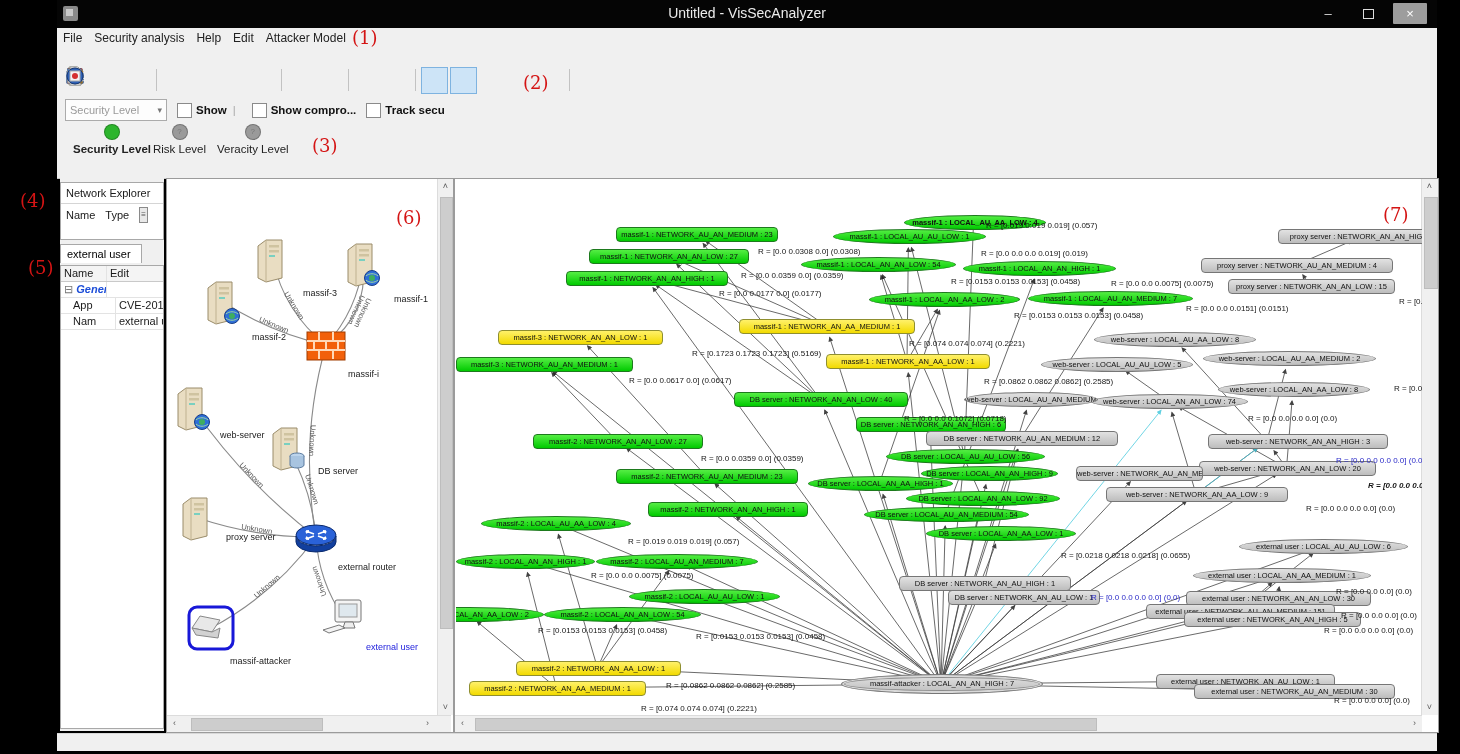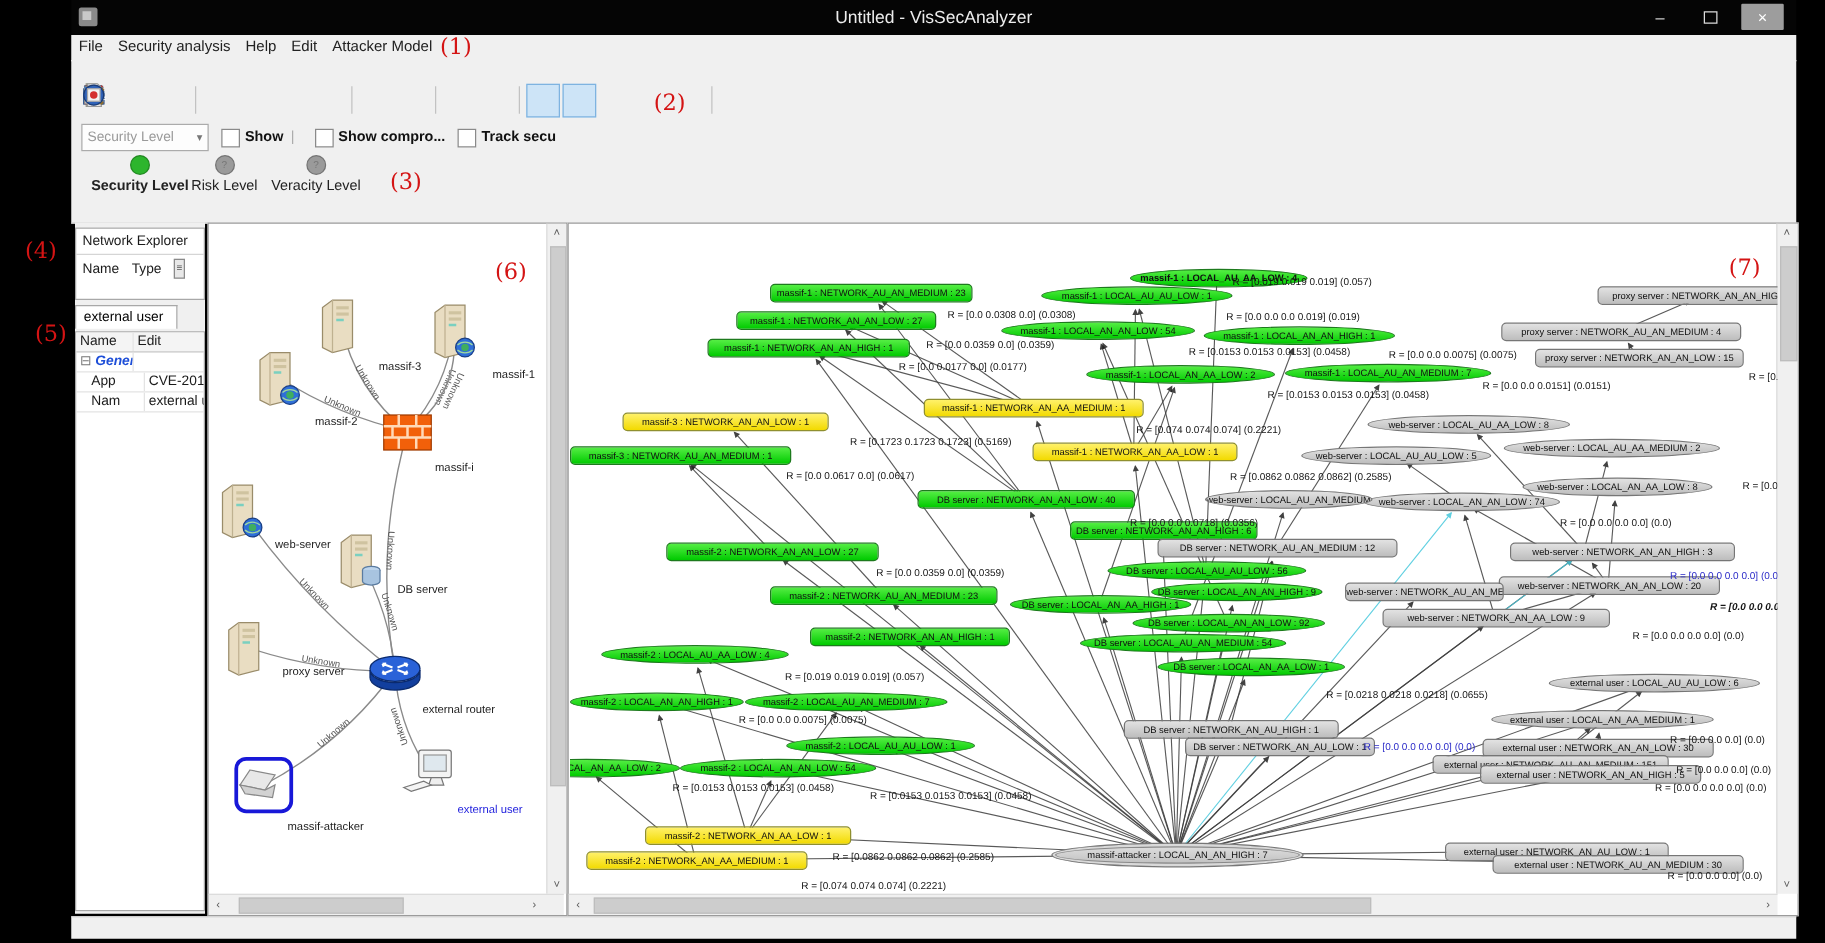--- a/index.html
+++ b/index.html
@@ -541,26 +541,26 @@
       <div class="gnode rect gray" title="external user : NETWORK_AN_AU_LOW : 1" style="left: 700px; top: 494px; width: 177px;">external user : NETWORK_AN_AU_LOW : 1</div>
       <div class="gnode rect gray" title="external user : NETWORK_AU_AN_MEDIUM : 30" style="left: 738px; top: 504px; width: 199px;">external user : NETWORK_AU_AN_MEDIUM : 30</div>
       <div class="elabel" style="left: 530px; top: 41px;">R = [0.019 0.019 0.019] (0.057)</div>
       <div class="elabel" style="left: 302px; top: 67px;">R = [0.0 0.0308 0.0] (0.0308)</div>
       <div class="elabel" style="left: 525px; top: 69px;">R = [0.0 0.0 0.0 0.019] (0.019)</div>
       <div class="elabel" style="left: 285px; top: 91px;">R = [0.0 0.0359 0.0] (0.0359)</div>
       <div class="elabel" style="left: 263px; top: 109px;">R = [0.0 0.0177 0.0] (0.0177)</div>
       <div class="elabel" style="left: 495px; top: 97px;">R = [0.0153 0.0153 0.0153] (0.0458)</div>
       <div class="elabel" style="left: 655px; top: 99px;">R = [0.0 0.0 0.0075] (0.0075)</div>
       <div class="elabel" style="left: 730px; top: 124px;">R = [0.0 0.0 0.0151] (0.0151)</div>
-      <div class="elabel" style="left: 188px; top: 169px; padding-left: 36px;">R = [0.1723 0.1723 0.1723] (0.5169)</div>
+      <div class="elabel" style="left: 200px; top: 169px; padding-left: 36px;">R = [0.1723 0.1723 0.1723] (0.5169)</div>
       <div class="elabel" style="left: 453px; top: 159px;">R = [0.074 0.074 0.074] (0.2221)</div>
       <div class="elabel" style="left: 173px; top: 196px;">R = [0.0 0.0617 0.0] (0.0617)</div>
       <div class="elabel" style="left: 528px; top: 197px;">R = [0.0862 0.0862 0.0862] (0.2585)</div>
       <div class="elabel" style="left: 558px; top: 131px;">R = [0.0153 0.0153 0.0153] (0.0458)</div>
-      <div class="elabel" style="left: 448px; top: 234px;">R = [0.0 0.0 0.0718] (0.0356)</div>
+      <div class="elabel" style="left: 448px; top: 234px;">R = [0.0 0.0 0.1072] (0.0718)</div>
       <div class="elabel" style="left: 245px; top: 274px;">R = [0.0 0.0359 0.0] (0.0359)</div>
       <div class="elabel" style="left: 172px; top: 357px;">R = [0.019 0.019 0.019] (0.057)</div>
       <div class="elabel" style="left: 135px; top: 391px;">R = [0.0 0.0 0.0075] (0.0075)</div>
       <div class="elabel" style="left: 82px; top: 446px;">R = [0.0153 0.0153 0.0153] (0.0458)</div>
       <div class="elabel" style="left: 240px; top: 452px;">R = [0.0153 0.0153 0.0153] (0.0458)</div>
       <div class="elabel" style="left: 210px; top: 501px;">R = [0.0862 0.0862 0.0862] (0.2585)</div>
       <div class="elabel" style="left: 185px; top: 524px;">R = [0.074 0.074 0.074] (0.2221)</div>
       <div class="elabel" style="left: 792px; top: 234px;">R = [0.0 0.0 0.0 0.0] (0.0)</div>
       <div class="elabel blue" style="left: 880px; top: 276px;">R = [0.0 0.0 0.0 0.0] (0.0)</div>
       <div class="elabel bi" style="left: 912px; top: 301px;">R = [0.0 0.0 0.0] (0.0)</div>

